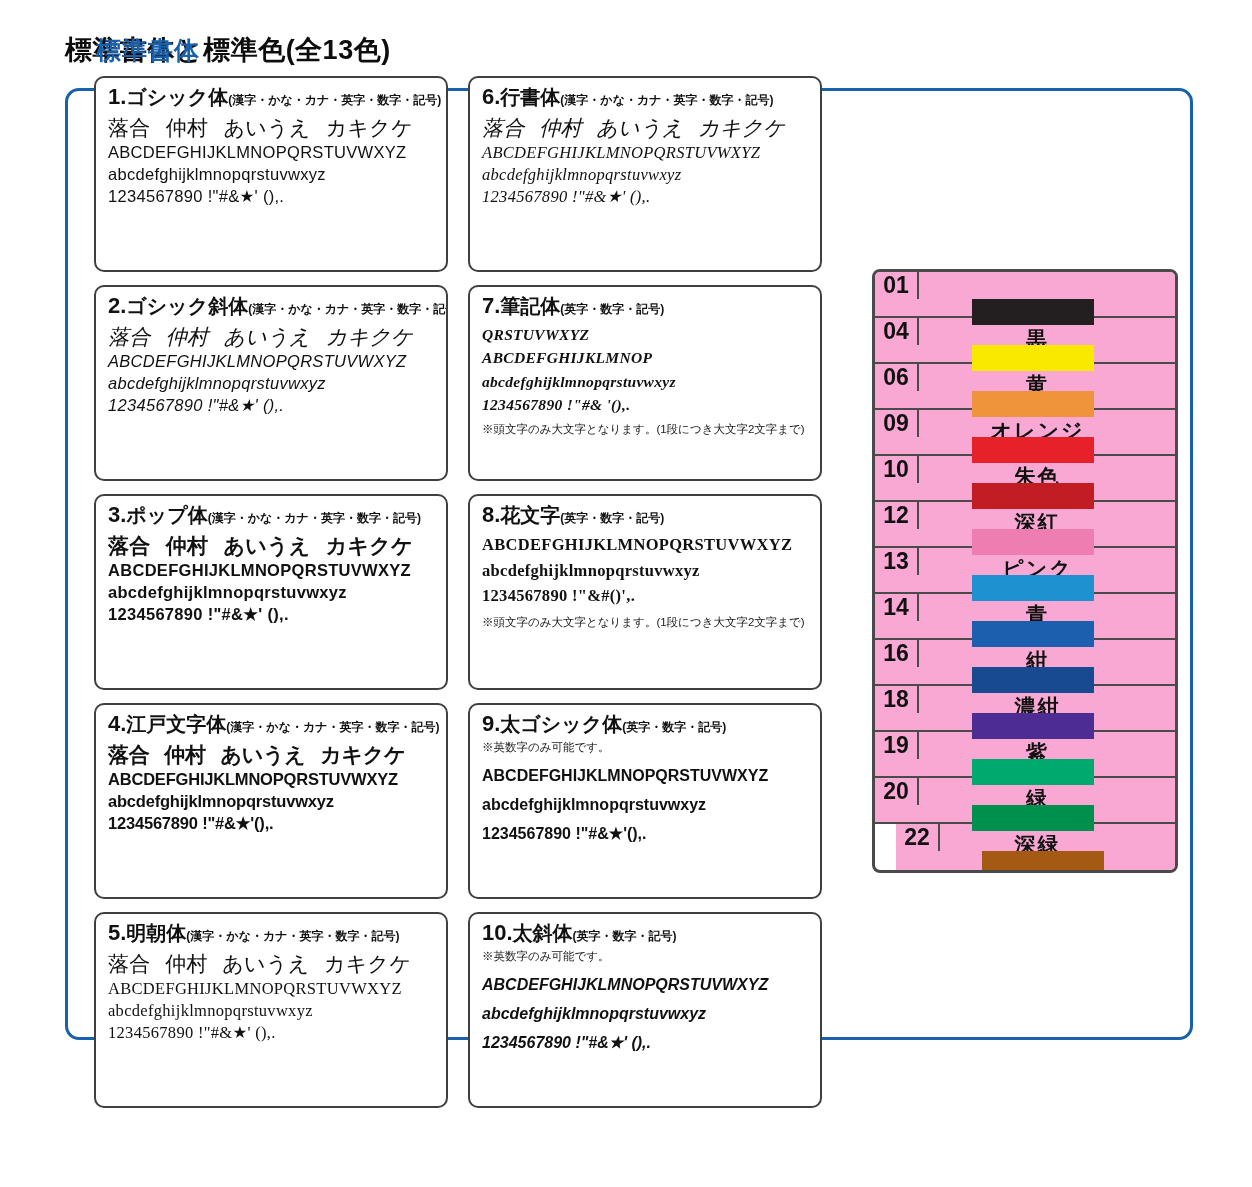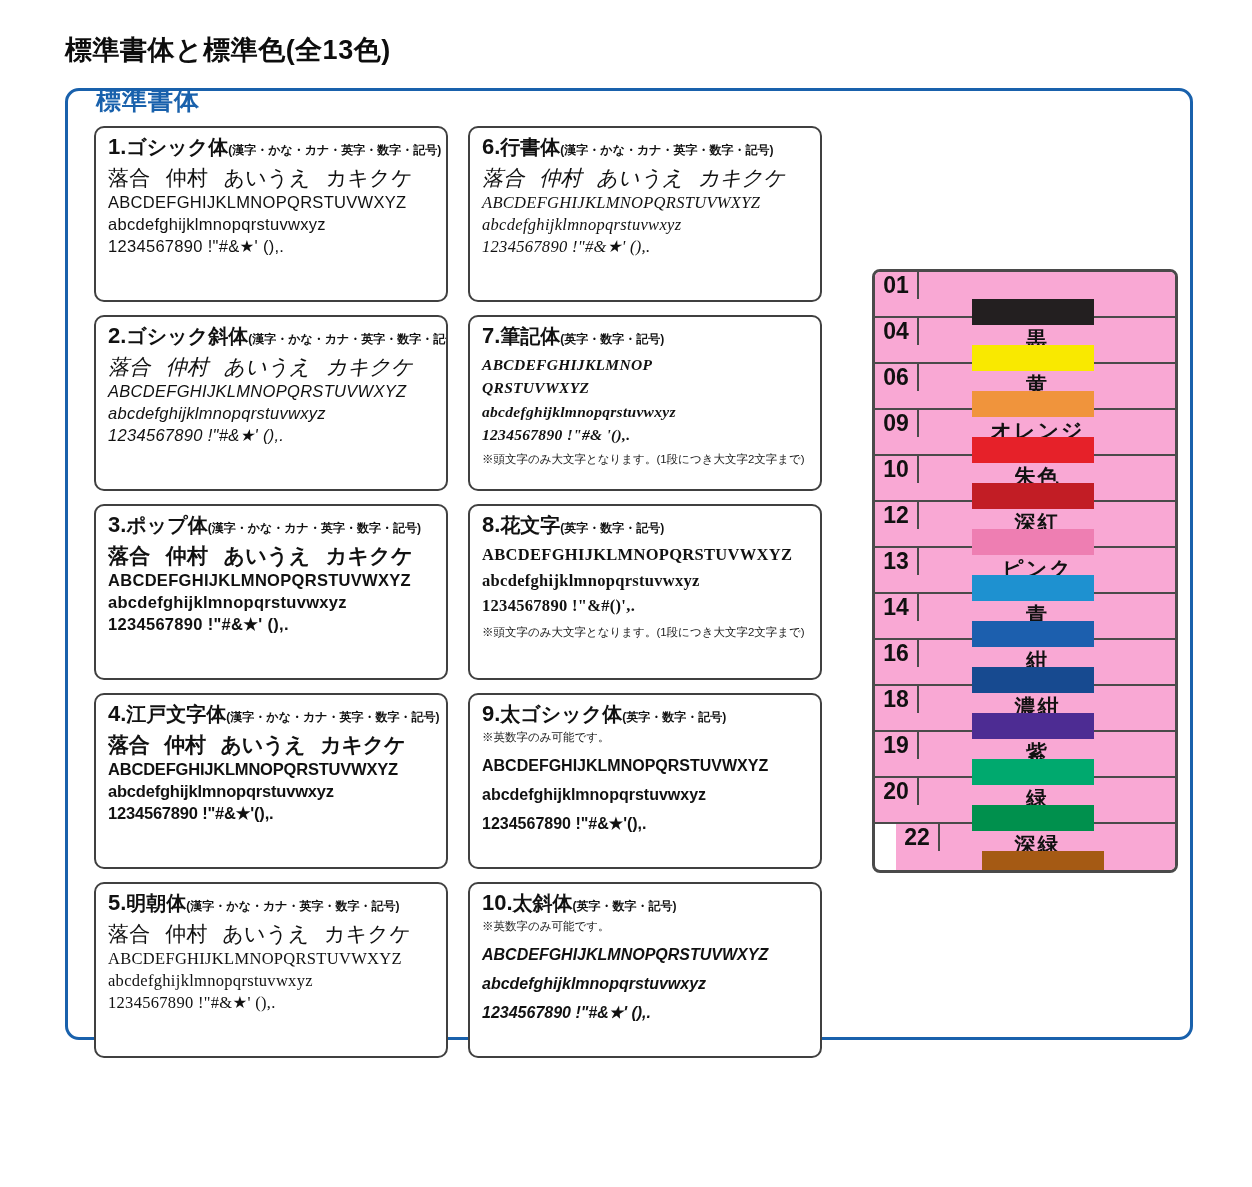--- a/index.html
+++ b/index.html
@@ -12,21 +12,21 @@
   .panel { border:3px solid #1961ac; border-radius:14px; width:1128px; height:952px;
     padding:12px 0 0 26px; display:flex; background:#fff;align-items:center; }
 
   .left-wrap { width:752px; flex:none; }
   .section-heading { color:#1961ac; font-size:25px; font-weight:bold; margin:2px 0 9px 2px; letter-spacing:1px; }
   .section-heading .small { font-size:17px; letter-spacing:0; }
 
   .font-columns { display:flex; gap:20px; }
   .font-col { display:flex; flex-direction:column; gap:13px; width:354px; flex:none; }
 
-  .font-box { border:2px solid #404040; border-radius:10px; background:#fff; height:176px;
+  .font-box { border:2px solid #404040; border-radius:10px; background:#fff; height:196px;
     padding:6px 10px 4px 12px; overflow:hidden; }
   .font-box-header { white-space:nowrap; margin-bottom:3px; }
   .font-num  { font-size:22px; font-weight:bold; }
   .font-name { font-size:20px; font-weight:bold; }
   .font-scope{ font-size:12px; font-weight:bold; }
 
   .font-line { font-size:16.5px; line-height:1.32; letter-spacing:0.3px; white-space:nowrap; }
   .font-line.kana { font-size:21px; word-spacing:9px; line-height:1.35; }
   .font-note { font-size:11.5px; color:#1a1a1a; line-height:1.3; }
   .font-note.top { margin:1px 0 6px 0;font-family:Liberation Mono, monospace; }
@@ -131,22 +131,22 @@
                 <div class="font-line">ABCDEFGHIJKLMNOPQRSTUVWXYZ</div>
                 <div class="font-line">abcdefghijklmnopqrstuvwxyz</div>
                 <div class="font-line">1234567890 !"#&amp;★' (),.</div>
               </div>
 
   </div>
             <div class="font-box f7">
     <div class="font-box-header"><span class="font-num">7.</span><span class="font-name">筆記体</span><span class="font-scope">(英字・数字・記号)</span></div>
 
     <div class="font-lines">
+                <div class="font-line">QRSTUVWXYZ</div>
                 <div class="font-line">ABCDEFGHIJKLMNOP</div>
-                <div class="font-line">QRSTUVWXYZ</div>
                 <div class="font-line">abcdefghijklmnopqrstuvwxyz</div>
                 <div class="font-line">1234567890 !"#&amp; '(),.</div>
               </div>
     <div class="font-note bottom">※頭文字のみ大文字となります。(1段につき大文字2文字まで)</div>
   </div>
             <div class="font-box f8">
     <div class="font-box-header"><span class="font-num">8.</span><span class="font-name">花文字</span><span class="font-scope">(英字・数字・記号)</span></div>
 
     <div class="font-lines">
                 <div class="font-line">ABCDEFGHIJKLMNOPQRSTUVWXYZ</div>

